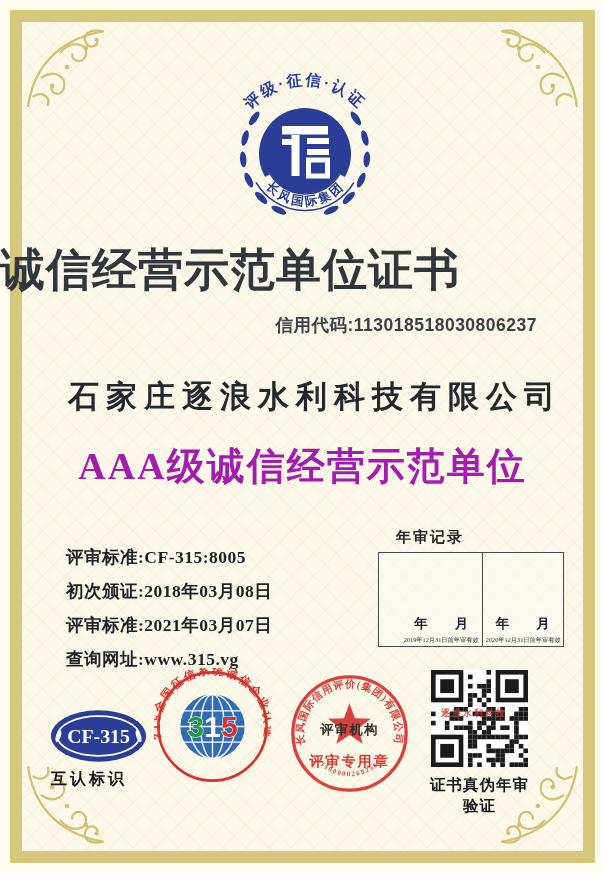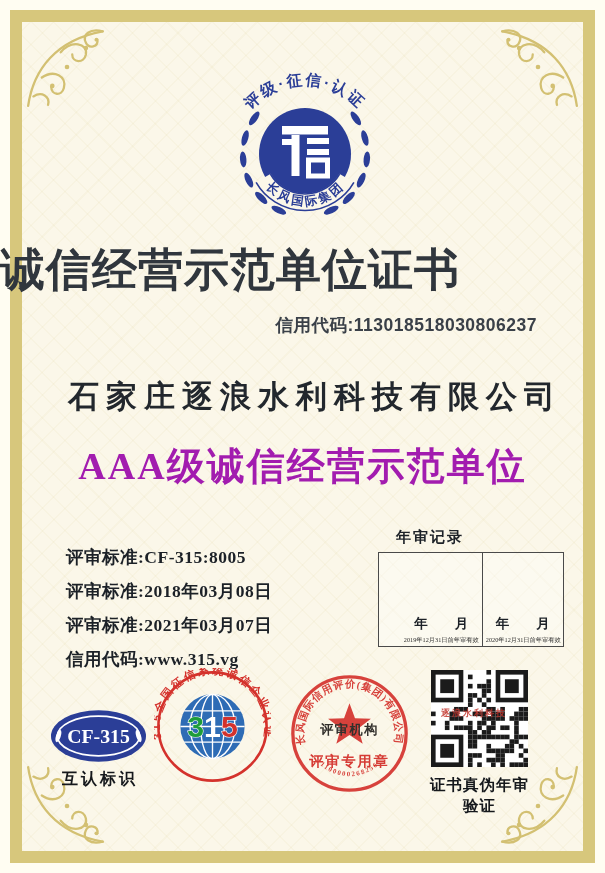--- a/index.html
+++ b/index.html
@@ -62,21 +62,21 @@
   .ym{
     position:absolute;left:0;right:0;bottom:13px;text-align:center;
     font-weight:bold;font-size:13.5px;color:#1c2127;
   }
   .note{
     position:absolute;left:0;right:0;bottom:1px;text-align:center;
     font-size:6.5px;color:#2c2c2c;white-space:nowrap;transform:scale(.96);
   }
   .cf-badge{position:absolute;left:49px;top:708px;width:99px;height:56px;z-index:3;}
   .cf-caption{
-    position:absolute;left:48px;top:769px;width:101px;text-align:center;z-index:3;
+    position:absolute;left:48px;top:769px;width:101px;text-align:left;z-index:3;
     font-weight:bold;font-size:16px;color:#15181c;letter-spacing:3px;text-indent:3px;
   }
   .globe-seal{position:absolute;left:154px;top:668px;width:117px;height:117px;z-index:3;}
   .stamp-seal{position:absolute;left:287px;top:671px;width:125px;height:125px;z-index:3;}
   .qr-wrap{position:absolute;left:431px;top:670px;width:108px;height:97px;z-index:3;}
   .qr-overlay{
     position:absolute;left:10px;top:37px;z-index:4;
     font-weight:bold;font-size:9px;color:#c2342c;letter-spacing:2px;opacity:.85;
   }
   .qr-caption{
@@ -193,23 +193,23 @@
     </text>
   </svg>
 
   <div class="title">诚信经营示范单位证书</div>
   <div class="credit">信用代码:113018518030806237</div>
   <div class="company">石家庄逐浪水利科技有限公司</div>
   <div class="grade">AAA级诚信经营示范单位</div>
 
   <div class="details">
     <div class="drow">评审标准:CF-315:8005</div>
-    <div class="drow">评审标准:2018年03月08日</div>
+    <div class="drow">初次颁证:2018年03月08日</div>
     <div class="drow">评审标准:2021年03月07日</div>
-    <div class="drow">信用代码:www.315.vg</div>
+    <div class="drow">查询网址:www.315.vg</div>
   </div>
 
   <div class="review">
     <div class="rlabel">年审记录</div>
     <div class="rtable">
       <div class="rcell">
         <div class="ym">年　　月</div>
         <div class="note">2019年12月31日前年审有效</div>
       </div>
       <div class="rcell">

